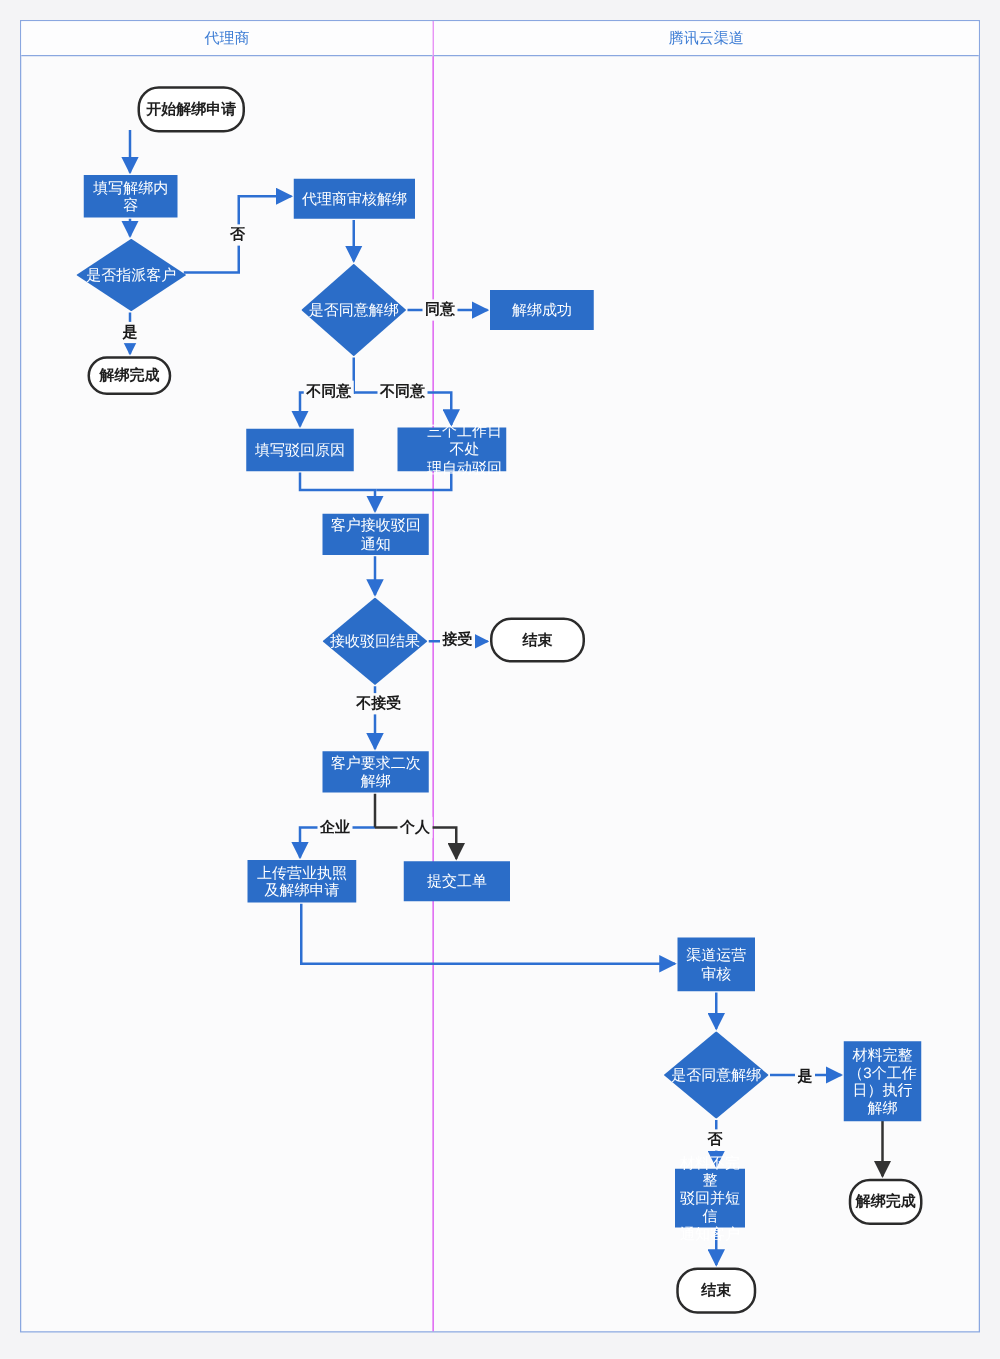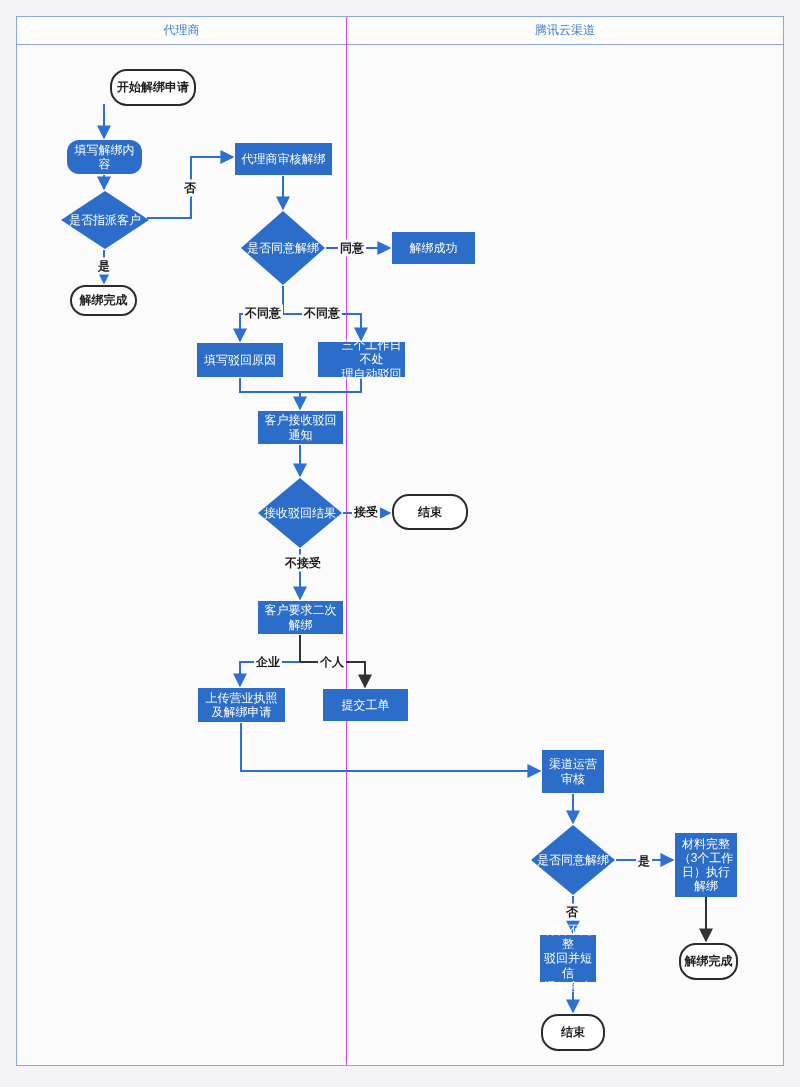--- a/index.html
+++ b/index.html
@@ -112,21 +112,21 @@
       <polyline points="573,983 573,1012" marker-end="url(#aB)"></polyline>
     </g>
     <g fill="none" stroke="#333333" stroke-width="2">
       <polyline points="300,635 300,662"></polyline>
       <polyline points="300,662 365,662 365,687" marker-end="url(#aK)"></polyline>
       <polyline points="706,889 706,941" marker-end="url(#aK)"></polyline>
     </g>
   </svg>
 
   <div class="node n-term" style="left:62px;top:69px;width:86px;height:37px;margin-left:48px;">开始解绑申请</div>
-  <div class="node n-rect" style="left:67px;top:140px;width:75px;height:34px;border-radius:12px;">填写解绑内
+  <div class="node n-rect" style="left:67px;top:140px;width:75px;height:34px;">填写解绑内
 容</div>
   <div class="node n-diamond" style="left:61px;top:191px;width:88px;height:58px;">是否指派客户</div>
   <div class="node n-term" style="left:70px;top:285px;width:67px;height:31px;">解绑完成</div>
 
   <div class="node n-rect" style="left:235px;top:143px;width:97px;height:32px;">代理商审核解绑</div>
   <div class="node n-diamond" style="left:241px;top:211px;width:84px;height:74px;">是否同意解绑</div>
   <div class="node n-rect" style="left:392px;top:232px;width:83px;height:32px;">解绑成功</div>
   <div class="node n-rect" style="left:197px;top:343px;width:86px;height:34px;">填写驳回原因</div>
   <div class="node n-rect" style="left:318px;top:342px;width:87px;height:35px;padding-left:20px;">三个工作日不处
 理自动驳回</div>

